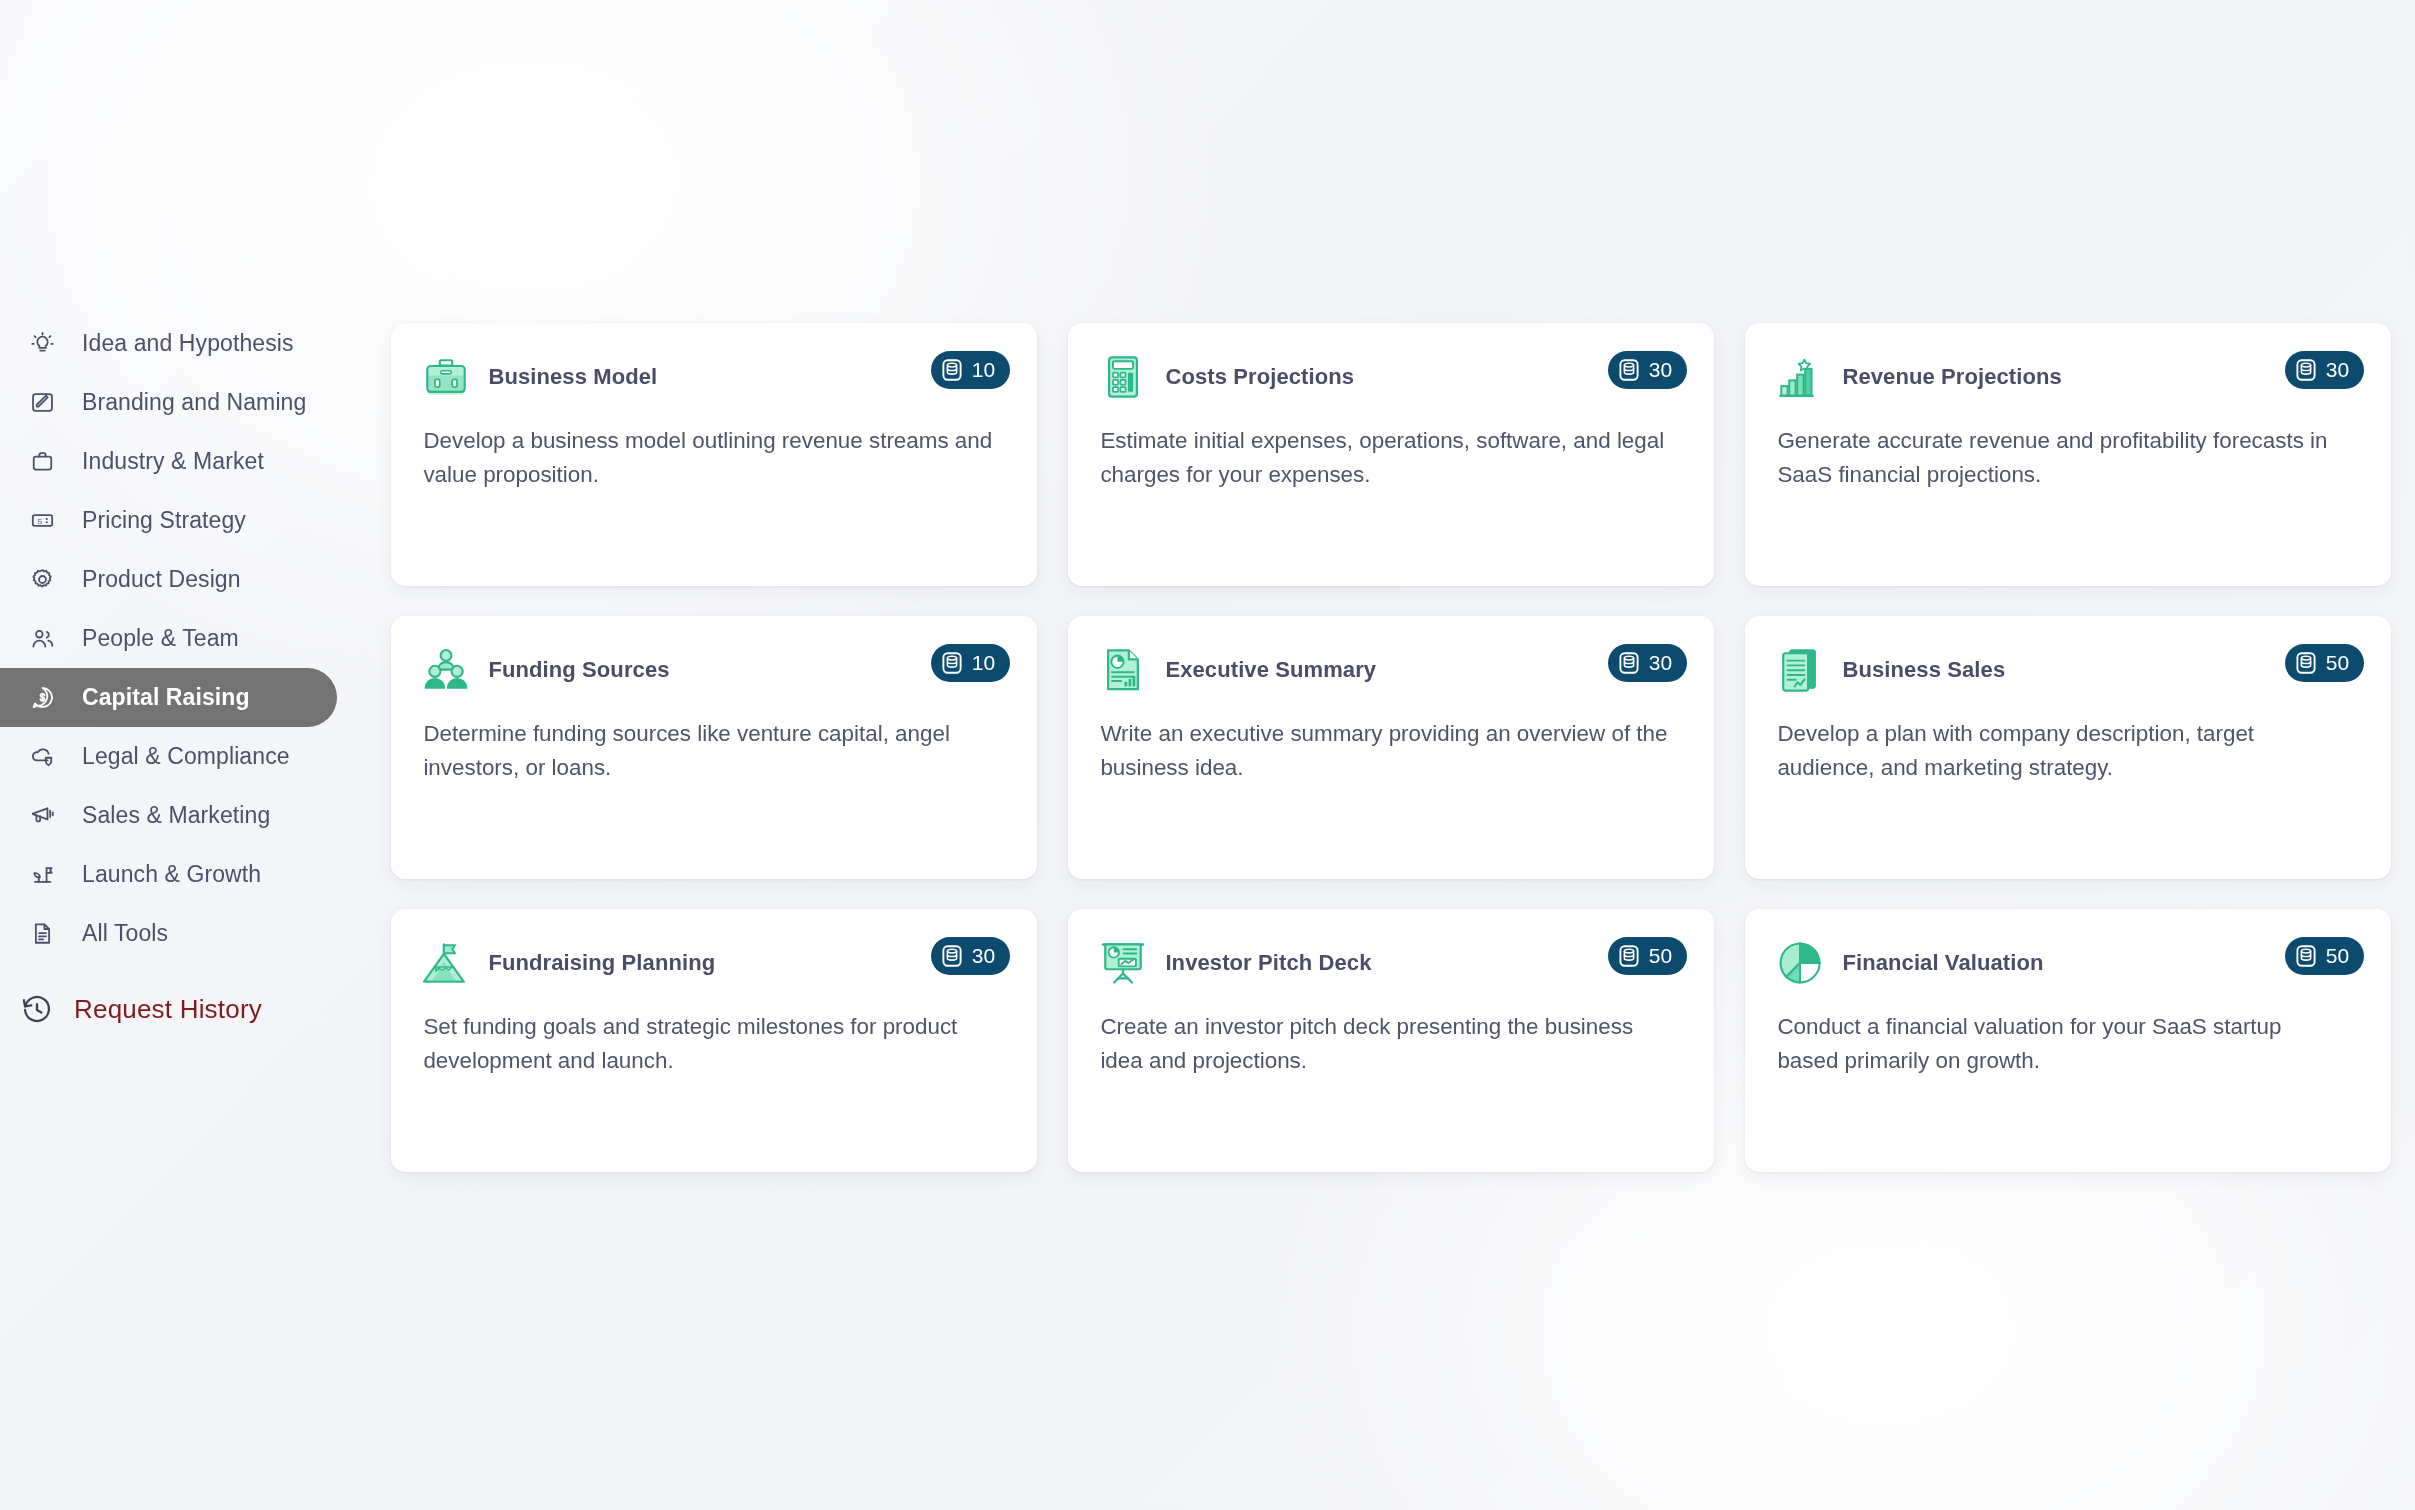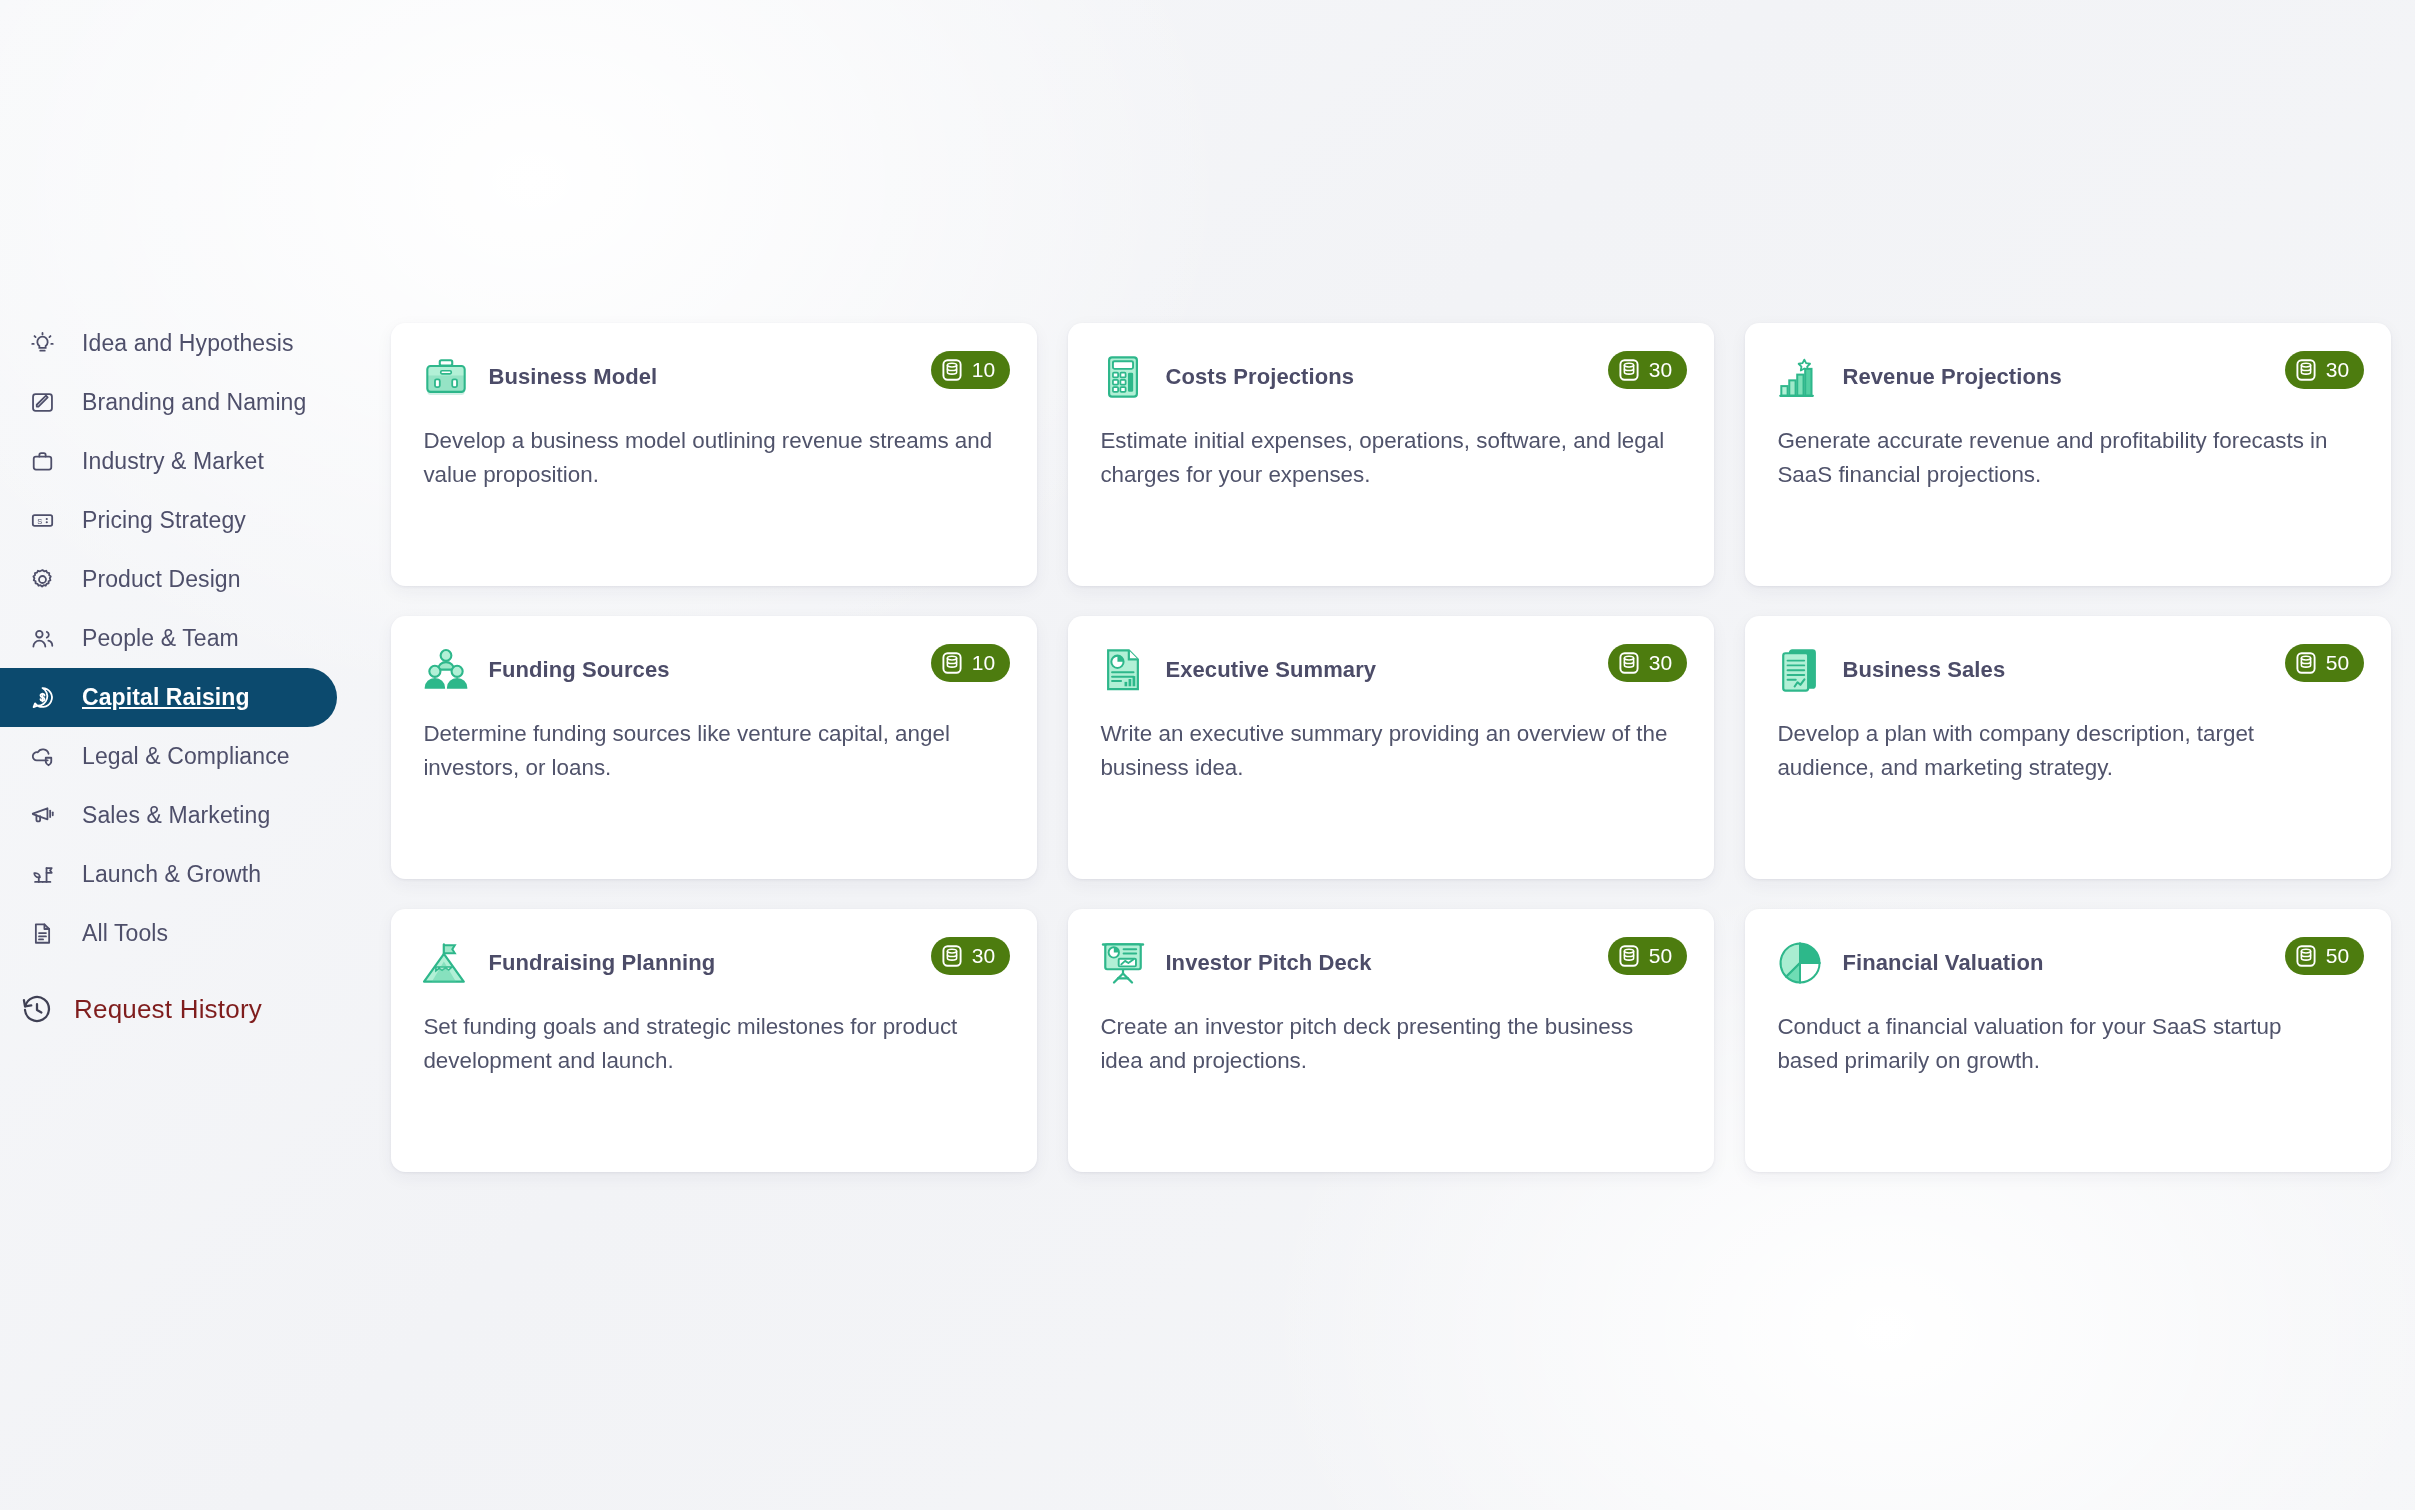--- a/index.html
+++ b/index.html
@@ -42,23 +42,22 @@
     align-items: center;
     gap: 25px;
     height: 59px;
     padding-left: 28.5px;
     margin-right: 43px;
     border-radius: 0 32px 32px 0;
     color: #4e4f6a;
     cursor: pointer;
   }
   .nav-item.active {
-    background: #0c4a6e;
+    background: #737373;
     color: #ffffff;
-    text-decoration: underline;
   }
   .nav-item .nav-icon {
     width: 28.5px; height: 28.5px;
     display: flex; align-items: center; justify-content: center;
     flex: 0 0 28.5px;
   }
   .nav-item .nav-icon svg { width: 27px; height: 27px; display: block; }
   .nav-item .nav-label {
     font-size: 23px;
     letter-spacing: 0.1px;
@@ -127,21 +126,21 @@
     white-space: nowrap;
   }
 
   .credit-badge {
     position: absolute;
     top: 27.6px;
     right: 27px;
     height: 38px;
     min-width: 76px;
     padding: 0 15px 0 8.6px;
-    background: #4d7c0f;
+    background: #0c4a6e;
     border-radius: 21px;
     display: flex;
     align-items: center;
     gap: 7.6px;
     cursor: pointer;
   }
   .credit-badge svg { width: 24px; height: 24px; display: block; flex: 0 0 24px; }
   .credit-value {
     font-size: 21px;
     font-weight: 500;

